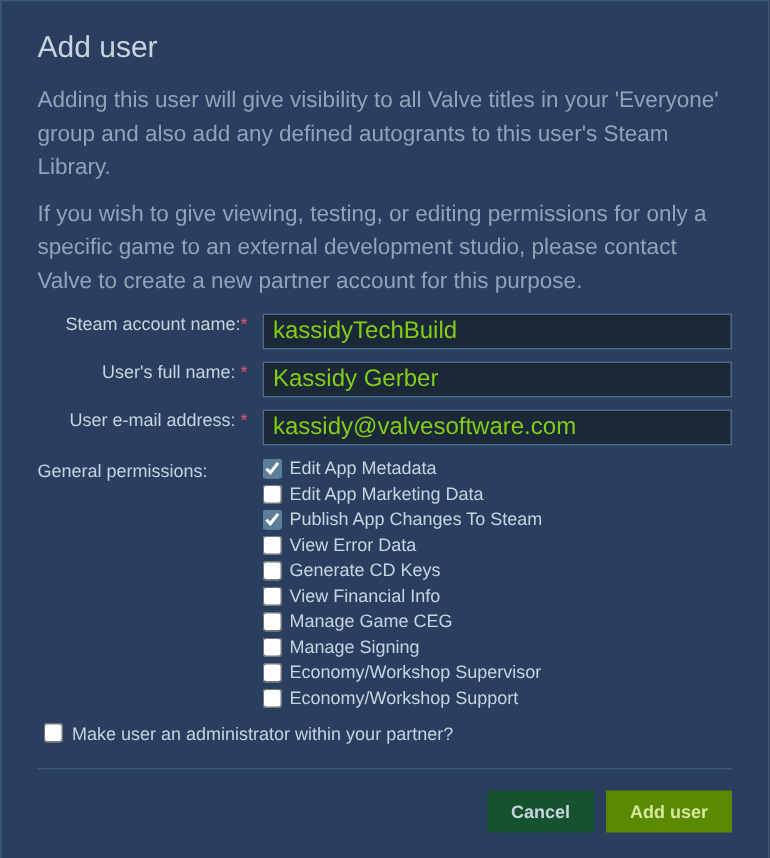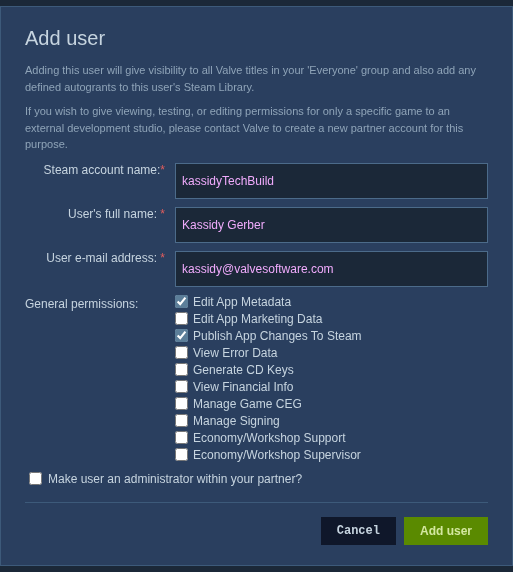--- a/index.html
+++ b/index.html
@@ -19,21 +19,21 @@
       width: 513px;
       padding: 20px 24px 20px 24px;
     }
     .dialog-title {
       font-size: 20px;
       color: #c6d4df;
       font-weight: normal;
       margin-bottom: 12px;
     }
     .description {
-      font-size: 11px;
+      font-size: 15px;
       color: #8fa4b8;
       line-height: 1.5;
       margin-bottom: 10px;
       margin-top: 12px;
     }
     .description p {
       margin-bottom: 8px;
     }
     .form-row {
       display: flex;
@@ -48,24 +48,24 @@
       font-size: 12px;
       flex-shrink: 0;
     }
     .required {
       color: #e05c5c;
     }
     .form-input {
       flex: 1;
       background: #1b2838;
       border: 1px solid #4c6b8a;
-      color: #f0abfc;
+      color: #84cc16;
       padding: 4px 6px;
-      font-size: 12px;
-      height: 36px;
+      font-size: 16px;
+      height: 24px;
       outline: none;
     }
     .permissions-row {
       display: flex;
       align-items: flex-start;
       margin-bottom: 6px;
     }
     .permissions-label {
       width: 150px;
       text-align: left;
@@ -118,23 +118,22 @@
     }
     .btn {
       padding: 6px 16px;
       font-size: 12px;
       font-weight: bold;
       border: none;
       cursor: pointer;
       height: 28px;
     }
     .btn-cancel {
-      background: #0f172a;
-      color: #c6d4df;
-      font-family: Liberation Mono, monospace;
+      background: #14532d;
+      color: #c6d4df;
     }
     .btn-adduser {
       background: #5a8a00;
       color: #d4e8a0;
     }
   </style>
 </head>
 <body>
 
 <div class="dialog">
@@ -196,26 +195,26 @@
         </div>
         <div class="permission-item">
           <input type="checkbox" id="perm_manage_game_ceg" style="">
           <label for="perm_manage_game_ceg">Manage Game CEG</label>
         </div>
         <div class="permission-item">
           <input type="checkbox" id="perm_manage_signing" style="">
           <label for="perm_manage_signing">Manage Signing</label>
         </div>
         <div class="permission-item">
+          <input type="checkbox" id="perm_economy_workshop_supervisor" style="">
+          <label for="perm_economy_workshop_supervisor">Economy/Workshop Supervisor</label>
+        </div>
+        <div class="permission-item">
           <input type="checkbox" id="perm_economy_workshop_support" style="">
           <label for="perm_economy_workshop_support">Economy/Workshop Support</label>
-        </div>
-        <div class="permission-item">
-          <input type="checkbox" id="perm_economy_workshop_supervisor" style="">
-          <label for="perm_economy_workshop_supervisor">Economy/Workshop Supervisor</label>
         </div>
       </div>
   </div>
 
   <div class="admin-row">
     <input type="checkbox" id="admin-check" style="">
     <label class="admin-label" for="admin-check">Make user an administrator within your partner?</label>
   </div>
 
   <div class="button-row">

